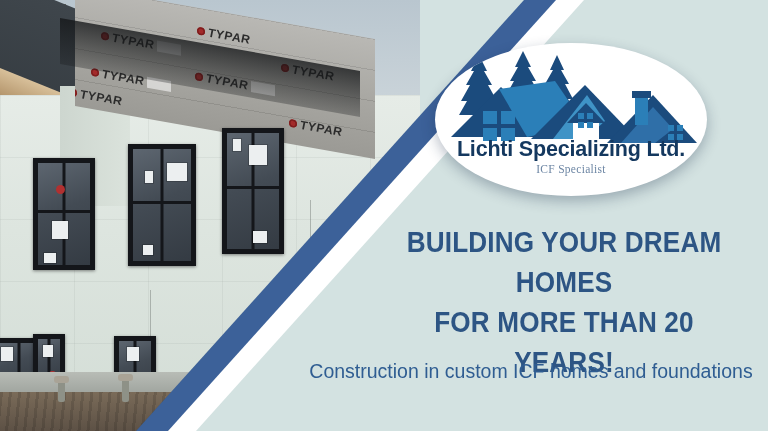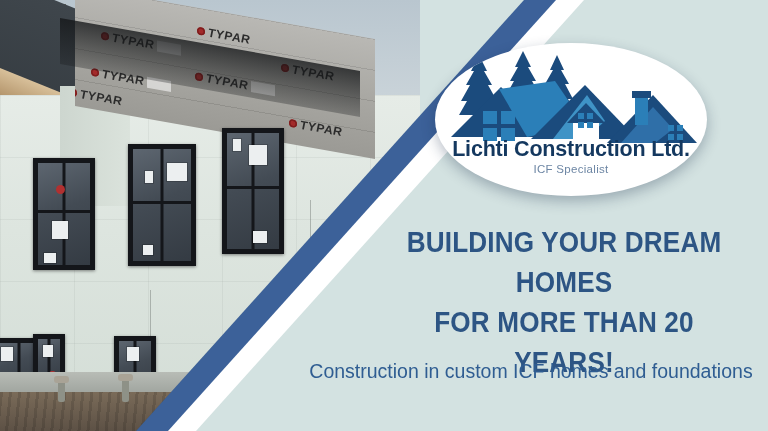--- a/index.html
+++ b/index.html
@@ -169,21 +169,21 @@
     overflow:hidden;
   }
   .logo-art{position:absolute;left:0;top:8px;width:272px;height:92px;}
   .logo-name{
     position:absolute;left:0;right:0;top:94px;text-align:center;
     font-size:21.5px;font-weight:bold;color:#14385f;letter-spacing:-.2px;
     font-family:"Liberation Sans",sans-serif;
   }
   .logo-tag{
     position:absolute;left:0;right:0;top:120px;text-align:center;
-    font-size:11.5px;color:#6d86a4;letter-spacing:.3px;
+    font-size:11.5px;color:#6d86a4;letter-spacing:.3px;font-family:Liberation Serif, serif;
   }
 
   
   .headline{
     position:absolute;left:366px;top:222px;width:396px;
     text-align:center;color:#2d5584;
     font-family:"Liberation Sans Narrow","Liberation Sans",sans-serif;
     font-weight:bold;font-size:29px;line-height:1.38;
     letter-spacing:.2px;
     transform:scaleX(.9);transform-origin:center top;
@@ -370,21 +370,21 @@
           <rect x="242" y="83" width="6" height="6"></rect>
       </g>
 
       <g fill="#2b7fb8">
         <rect x="48" y="60" width="14" height="13"></rect>
           <rect x="66" y="60" width="14" height="13"></rect>
         <rect x="48" y="77" width="14" height="13"></rect>
           <rect x="66" y="77" width="14" height="13"></rect>
       </g>
     </svg>
-    <div class="logo-name">Lichti Construction Ltd.</div>
+    <div class="logo-name">Lichti Specializing Ltd.</div>
     <div class="logo-tag">ICF Specialist</div>
   </div>
 
   <div class="headline">
     <span>BUILDING YOUR DREAM HOMES</span>
     <span class="l2">FOR MORE THAN 20 YEARS!</span>
   </div>
 
   <div class="subtext">
     <span>Construction in custom ICF homes and</span>

